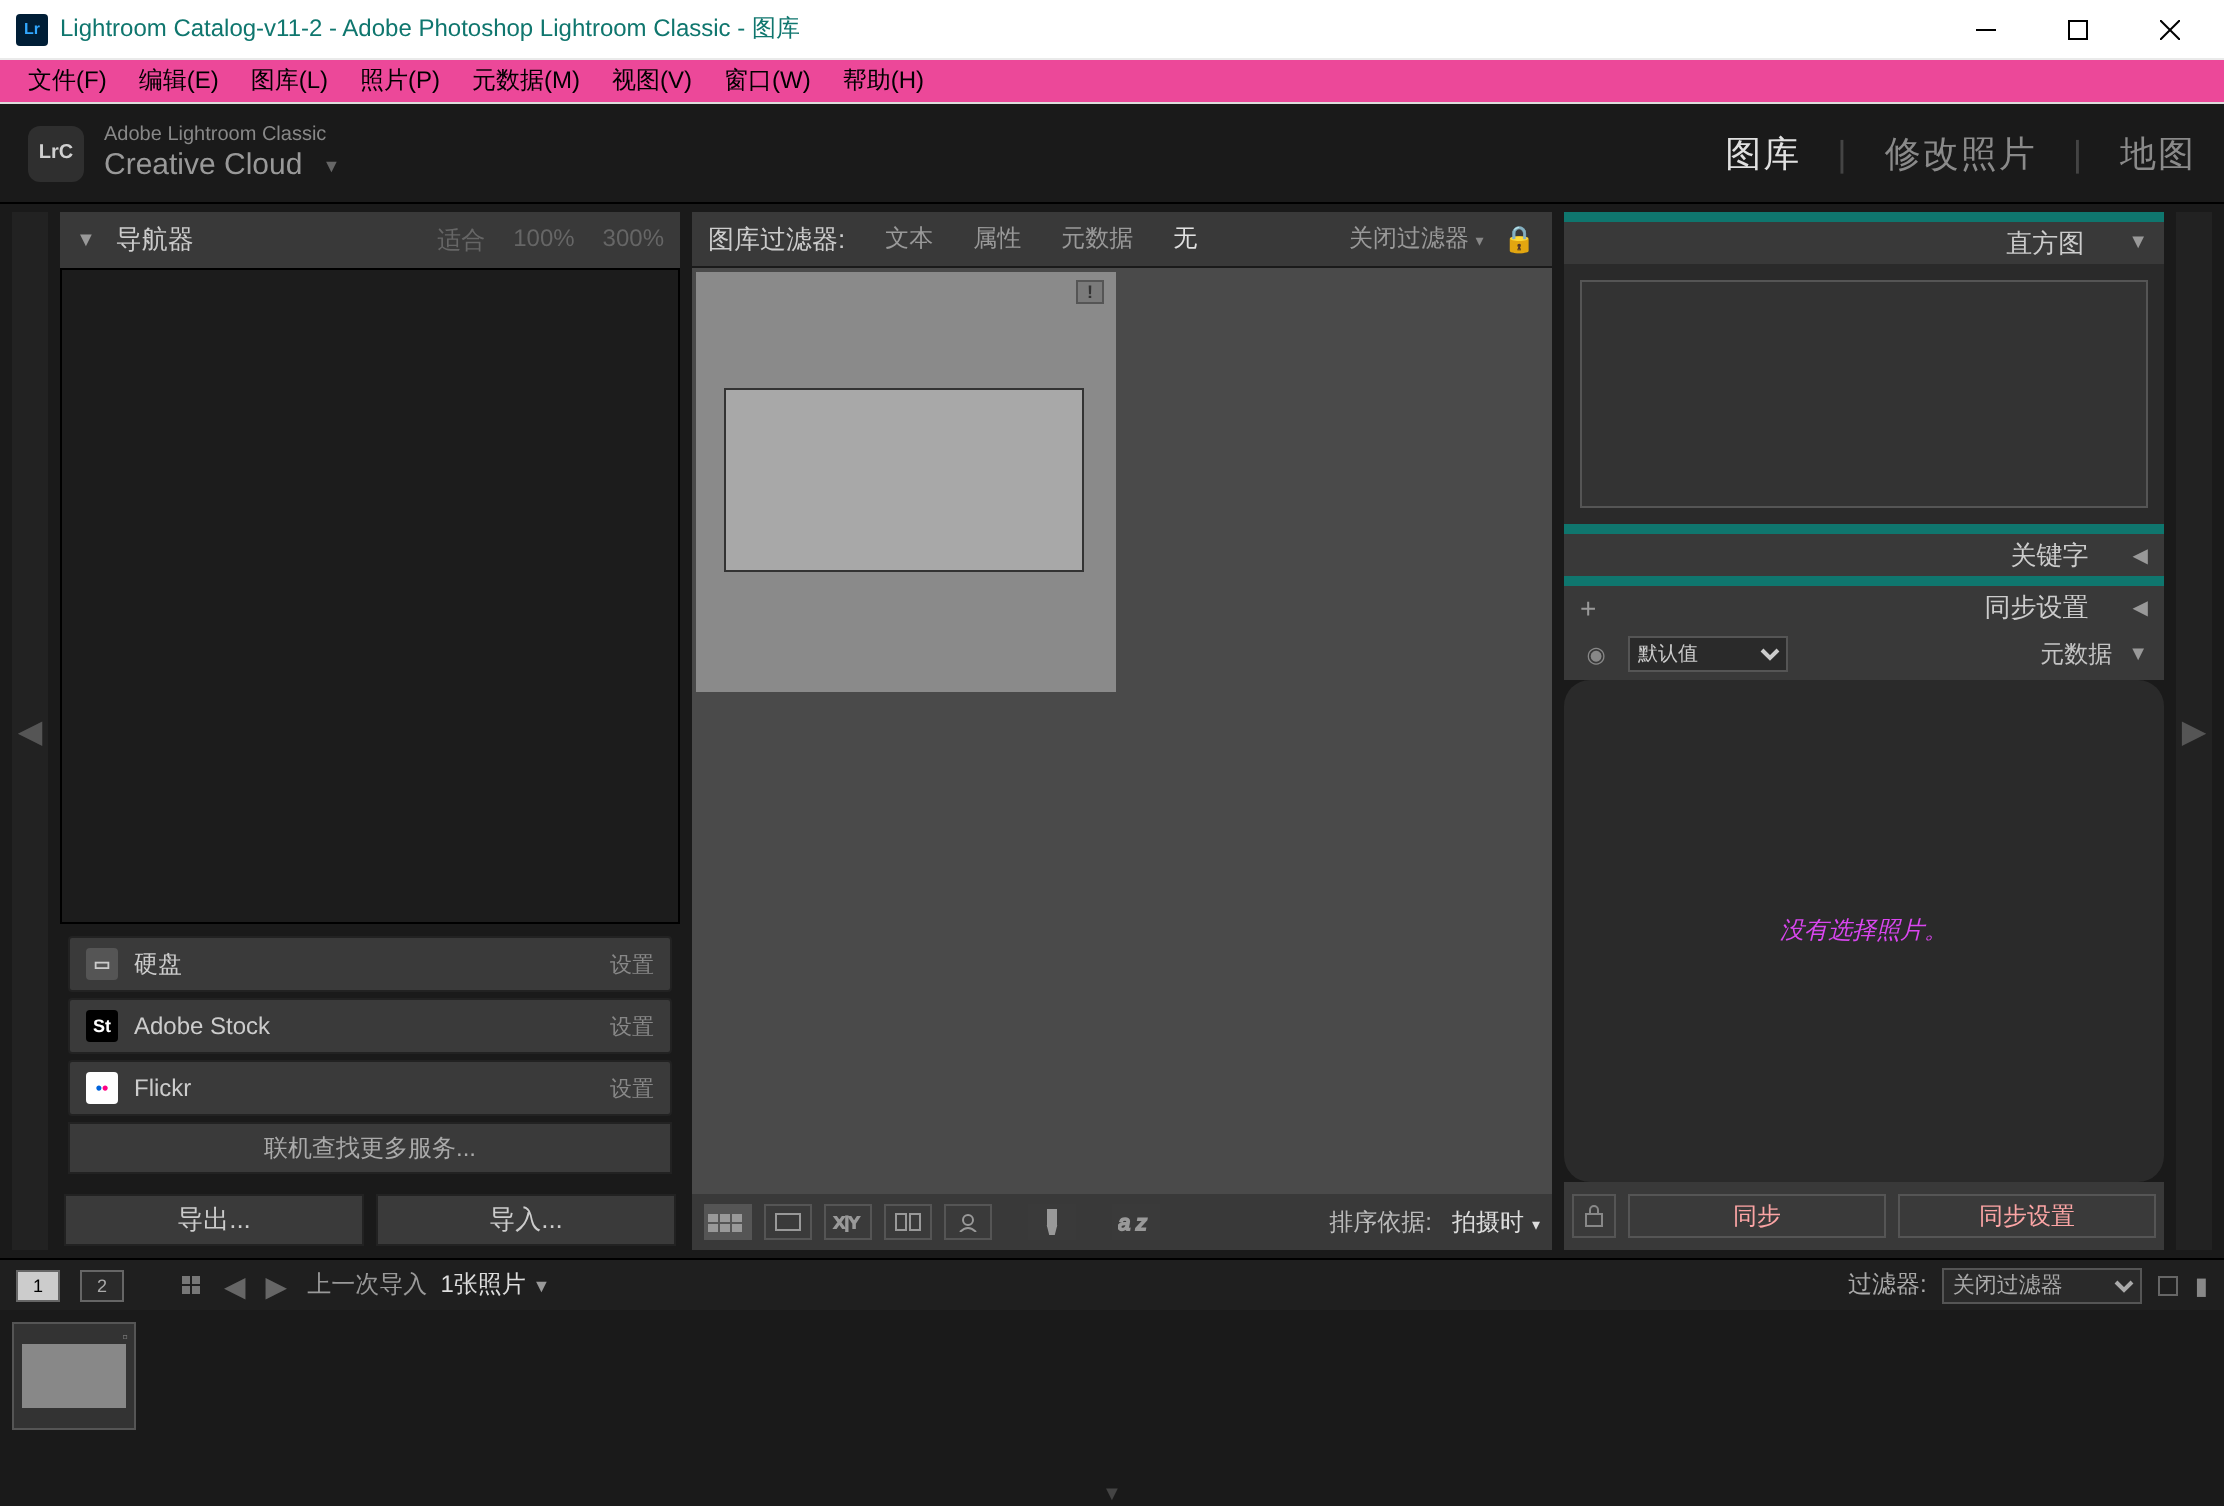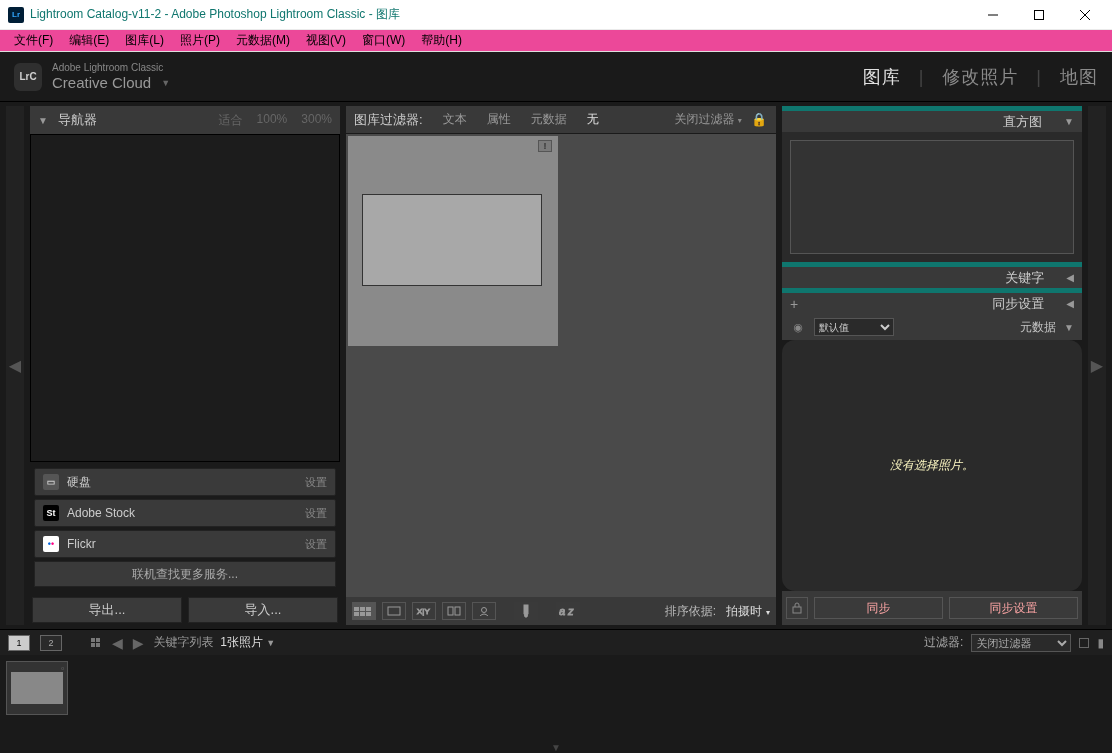--- a/index.html
+++ b/index.html
@@ -77,21 +77,21 @@
 
 
 .rightcol { width:300px; display:flex; flex-direction:column; }
 .rpanel-hdr { height:26px; background:#393939; display:flex; align-items:center; justify-content:flex-end; padding:0 8px; font-size:13px; color:#ccc; gap:22px; border-top:5px solid #0f766e;}
 .rpanel-hdr .tri { font-size:10px; color:#999; }
 .histo-body { height:130px; background:#2a2a2a; padding:8px; }
 .histo-inner { width:100%; height:100%; border:1px solid #555; background:#333; }
 .metarow { display:flex; align-items:center; padding:0 8px; height:26px; background:#393939; gap:8px; font-size:12px; }
 .metarow .eye { color:#888; width:16px; text-align:center; font-size:11px; }
 .metarow select { background:#2a2a2a; color:#ccc; border:1px solid #555; font-size:10px; height:18px; width:80px; }
-.meta-body { flex:1; background:#2a2a2a; display:flex; align-items:center; justify-content:center; color:#fef9c3; font-size:12px; font-style:italic;border-radius:13px; }
+.meta-body { flex:1; background:#2a2a2a; display:flex; align-items:center; justify-content:center; color:#d946ef; font-size:12px; font-style:italic;border-radius:13px; }
 .rightbtns { display:flex; gap:6px; padding:4px; background:#393939; height:34px; align-items:center; }
 .lockbtn { width:22px; height:22px; border:1px solid #555; background:#3a3a3a; display:flex; align-items:center; justify-content:center; }
 .rbbtn { flex:1; height:22px; background:#3a3a3a; border:1px solid #555; display:flex; align-items:center; justify-content:center; font-size:12px; color:#fca5a5; }
 
 
 .edge { width:18px; background:#222; display:flex; align-items:center; justify-content:center; color:#555; }
 
 
 .fs-hdr { height:26px; background:#1f1f1f; display:flex; align-items:center; padding:0 8px; font-size:12px; color:#aaa; gap:10px; border-top:1px solid #000; }
 .fs-hdr .screenbtn { width:22px; height:16px; border:1px solid #666; display:flex; align-items:center; justify-content:center; font-size:9px; background:#2a2a2a;}
@@ -344,21 +344,21 @@
     <div style="width:8px"></div>
     <div class="gridic">
         <i></i>
         <i></i>
         <i></i>
         <i></i>
       </div>
     <span class="arrow">◀</span>
     <span class="arrow">▶</span>
     <span class="crumb">
-      <span>关键字列表</span>&nbsp;&nbsp;<span class="hl">1张照片</span> <span style="font-size:9px;">▼</span>
+      <span>上一次导入</span>&nbsp;&nbsp;<span class="hl">1张照片</span> <span style="font-size:9px;">▼</span>
     </span>
     <div class="right">
       <span>过滤器:</span>
       <select><option>关闭过滤器</option></select>
       <div class="sq"></div>
       <span style="color:#888;">▮</span>
     </div>
   </div>
 
   <div class="filmstrip">

